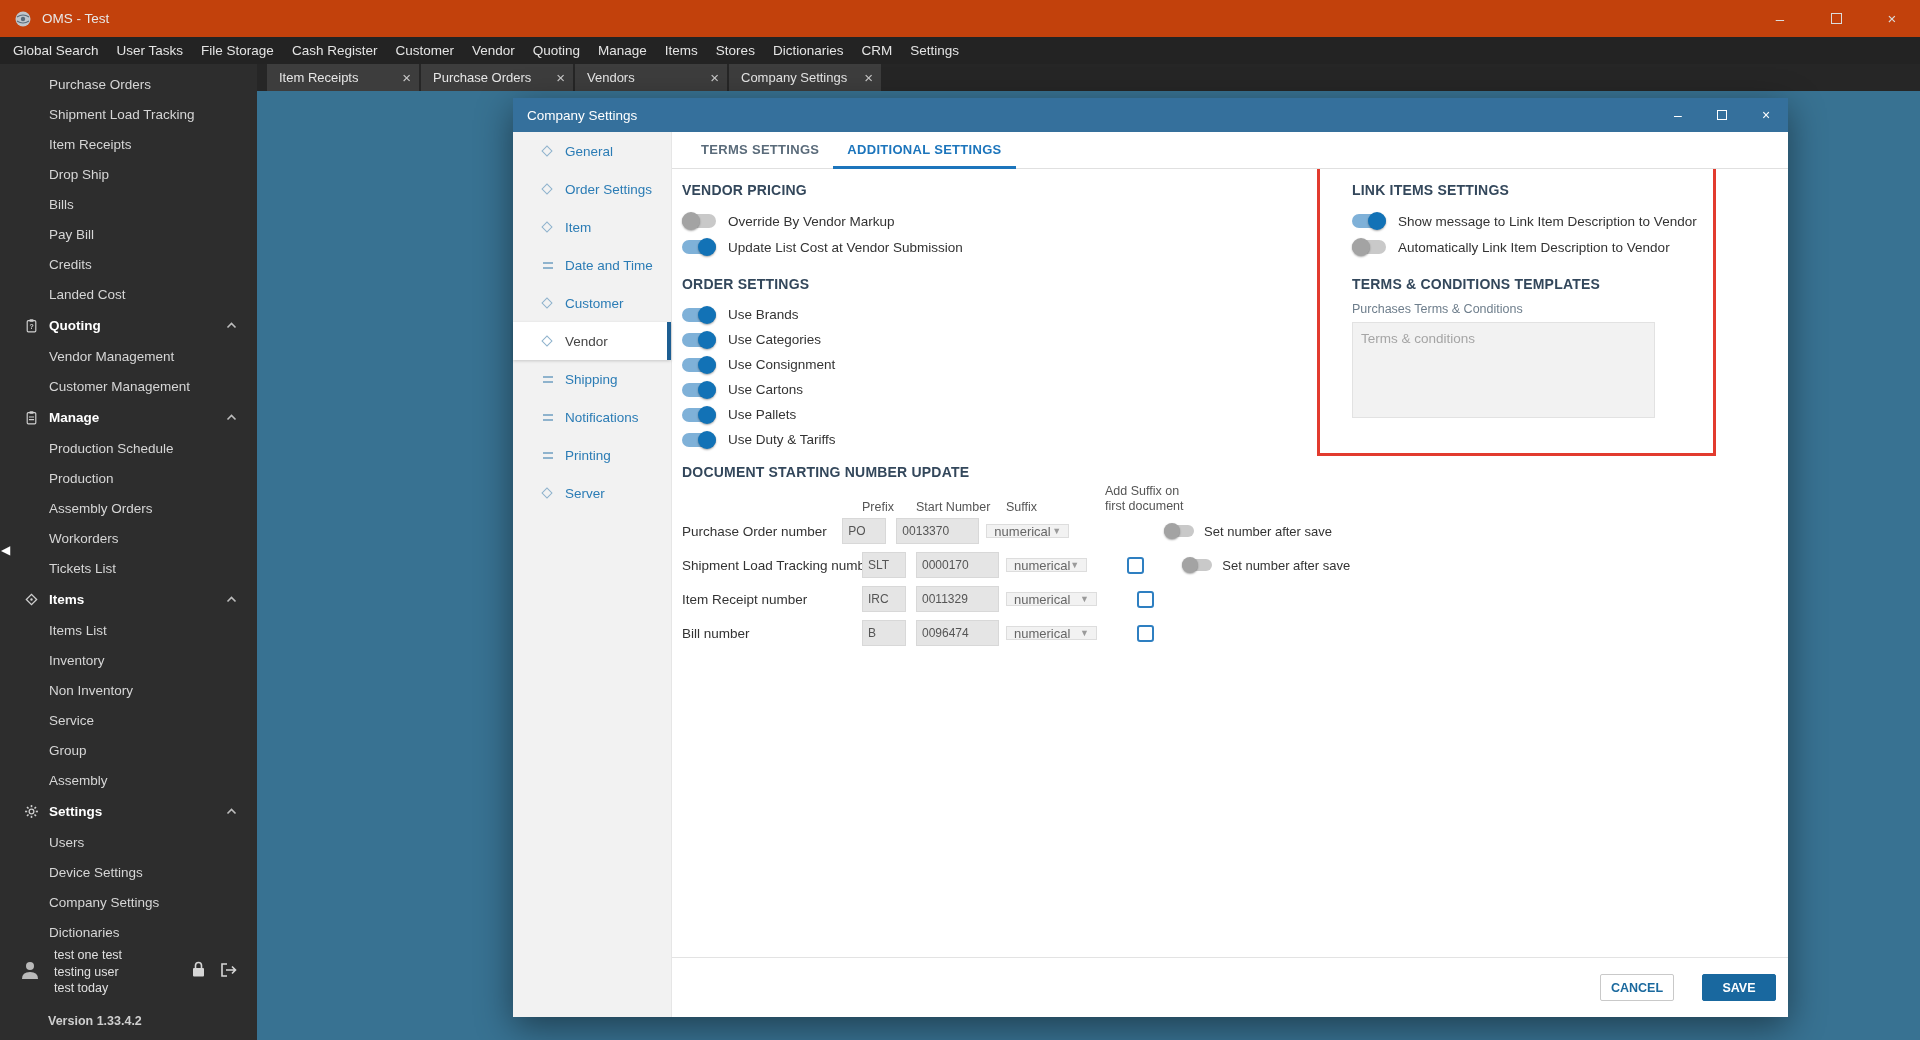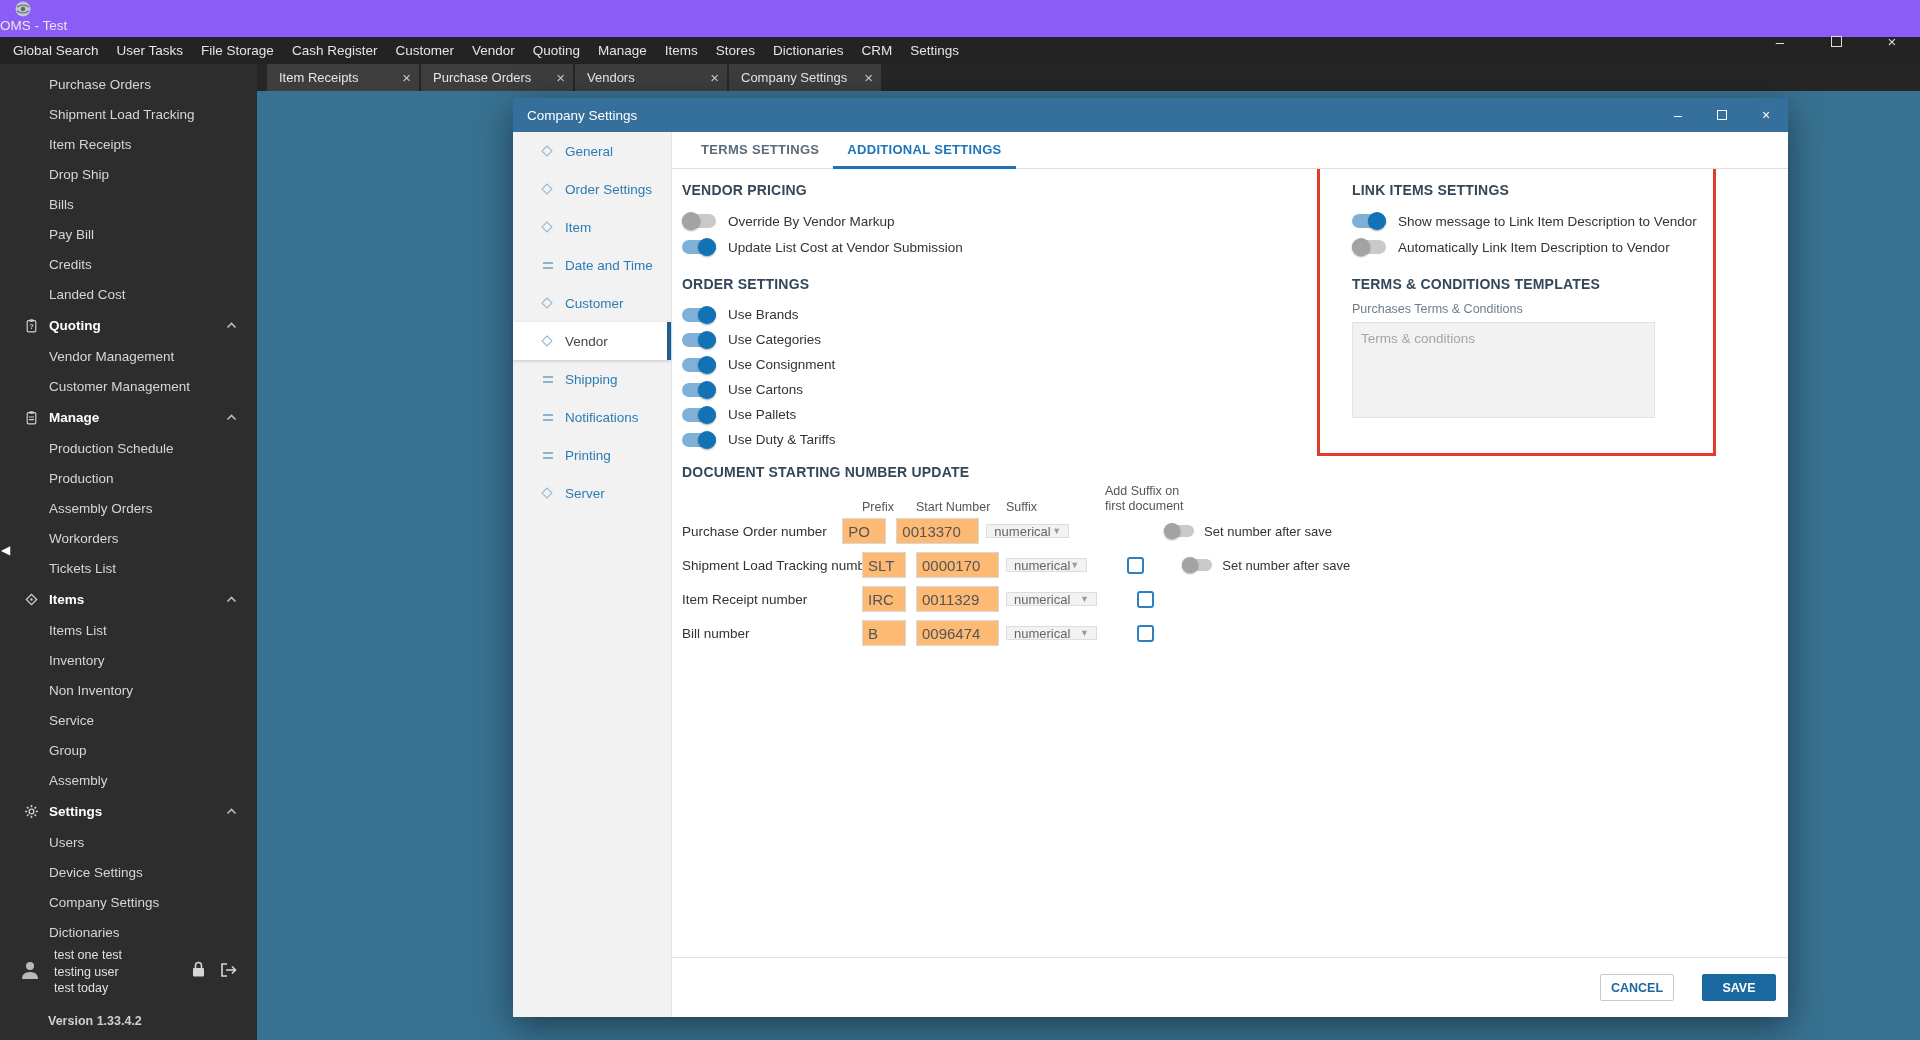--- a/index.html
+++ b/index.html
@@ -4,22 +4,22 @@
 <style>
   * { box-sizing: border-box; }
   html,body { margin:0; padding:0; }
   body {
     width:1920px; height:1040px; position:relative; overflow:hidden;
     font-family:"Liberation Sans", sans-serif; background:#387292;
     -webkit-font-smoothing:antialiased;
   }
 
   
-  .titlebar { position:absolute; top:0; left:0; right:0; height:37px; background:#8b5cf6;
-    display:flex; color:#e8e8e8; z-index:20;flex-direction:column; }
+  .titlebar { position:absolute; top:0; left:0; right:0; height:37px; background:#c2410c;
+    display:flex; align-items:center; color:#e8e8e8; z-index:20; }
   .app-icon { width:18px; height:18px; margin:0 10px 0 14px; display:flex; }
   .title-text { font-size:13.5px; }
   .win-controls { margin-left:auto; display:flex; height:100%; }
   .win-btn { width:56px; display:flex; align-items:center; justify-content:center; color:#dcdcdc; font-size:15px; }
   .glyph-box { width:11px; height:11px; border:1px solid #dcdcdc; display:inline-block; }
 
   .menubar { position:absolute; top:37px; left:0; right:0; height:27px; background:#232323;
     display:flex; align-items:center; padding-left:4px; z-index:19; }
   .menu-item { color:#e4e4e4; font-size:13.5px; padding:0 9px; height:100%; display:flex; align-items:center; white-space:nowrap; }
 
@@ -85,22 +85,22 @@
 
   .doc-header { display:flex; align-items:flex-end; margin-top:2px; height:30px; font-size:12.5px; color:#555; }
   .dh-spacer { width:180px; }
   .dh-prefix { width:54px; }
   .dh-start { width:90px; }
   .dh-suffix { width:91px; }
   .dh-addsuffix { margin-left:8px; width:95px; line-height:1.15; padding-bottom:1px; }
 
   .doc-row { display:flex; align-items:center; height:34px; font-size:13.5px; color:#333; }
   .doc-label { width:180px; white-space:nowrap; }
-  input.doc-input { height:26px; border:1px solid #d8d8d8; background:#fdba74; color:#555;
-    font-family:"Liberation Sans", sans-serif; font-size:15px; padding:12px 5px; outline:none; }
+  input.doc-input { height:26px; border:1px solid #d8d8d8; background:#e5e5e5; color:#555;
+    font-family:"Liberation Sans", sans-serif; font-size:12px; padding:12px 5px; outline:none; }
   input.prefix { width:44px; }
   input.start { width:83px; margin-left:10px; }
   .suffix-select { width:91px; margin-left:7px; height:14px; background:#f2f2f2; border:1px solid #dddddd;
     display:flex; align-items:center; padding:0 7px; color:#666; font-size:13px; }
   .caret { margin-left:auto; color:#9a9a9a; font-size:9px; }
   .cb-slot { width:19px; margin-left:40px; display:flex; }
   .checkbox { width:17px; height:17px; border:2px solid #2e7fc1; border-radius:3px; background:#fff; }
   .sns-toggle { margin-left:38px; }
   .sns-label { margin-left:10px; font-size:13px; color:#333; white-space:nowrap; }
 

